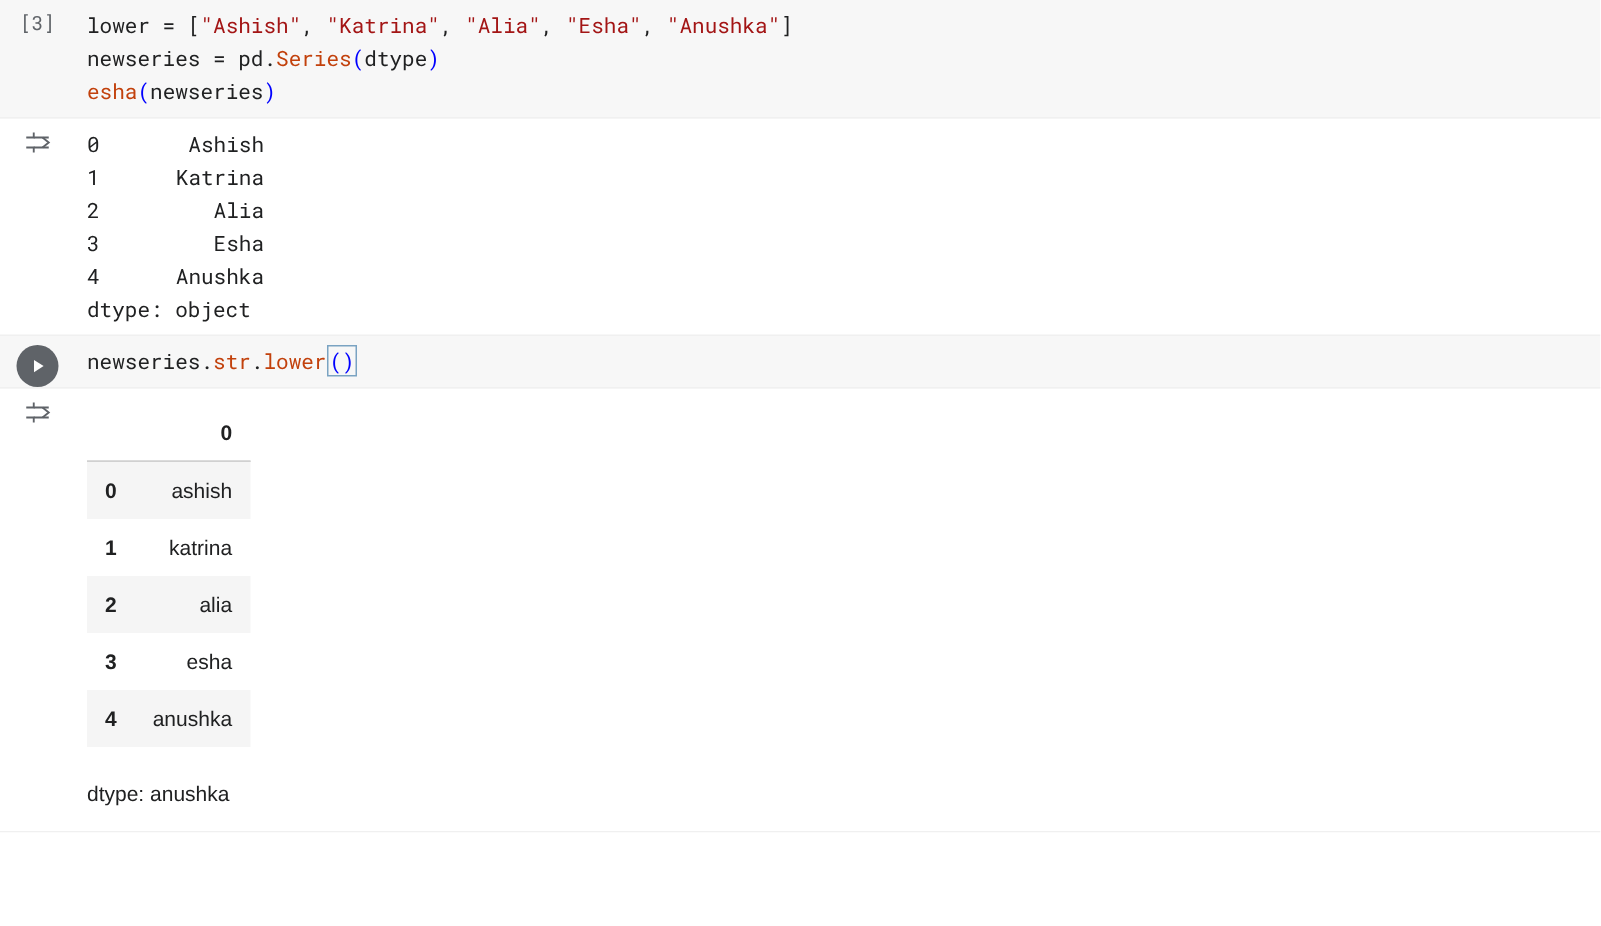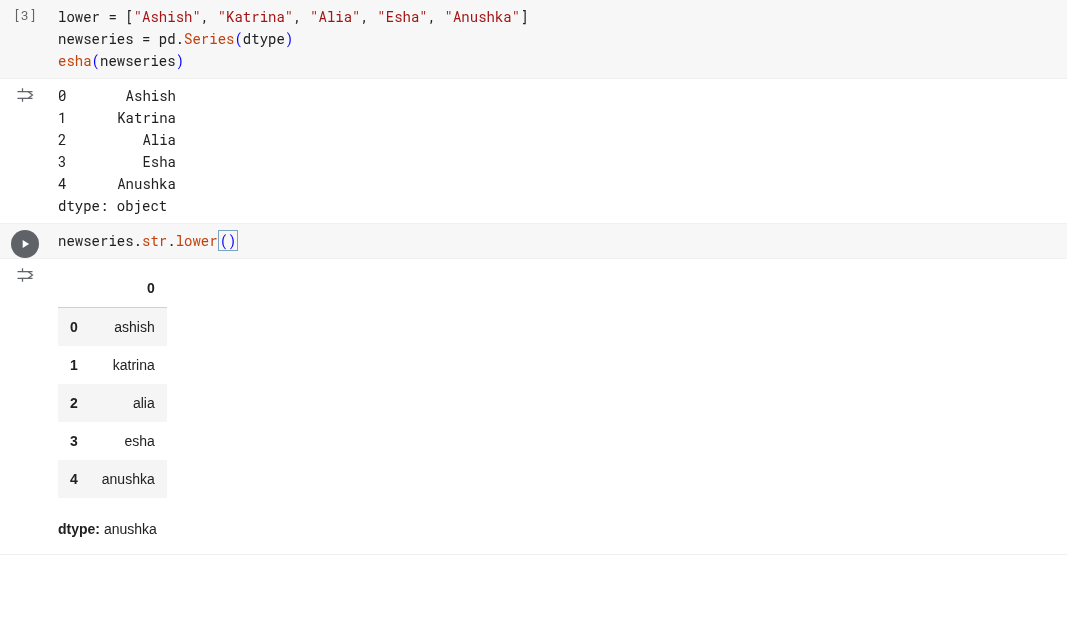--- a/index.html
+++ b/index.html
@@ -68,21 +68,21 @@
   .df-table tbody th { font-weight: 700; background: #f5f5f5; }
   .df-table tbody tr:nth-child(odd) td,
   .df-table tbody tr:nth-child(odd) th { background: #f5f5f5; }
   .df-table tbody tr:nth-child(even) td,
   .df-table tbody tr:nth-child(even) th { background: #fff; }
   .dtype-line {
     font-family: Arial, sans-serif;
     font-size: 14px;
     margin: 20px 0 8px 0;
   }
-  .dtype-line b { font-weight: 700; }
+  .dtype-line b { font-weight: 400; }
   .play-btn {
     width: 28px; height: 28px;
     border-radius: 50%;
     background: #5f6368;
     display: flex; align-items: center; justify-content: center;
     margin: 0 auto;
     cursor: pointer;
   }
   .play-btn svg { fill: #fff; }
   .output-toggle-icon { color: #5f6368; }

